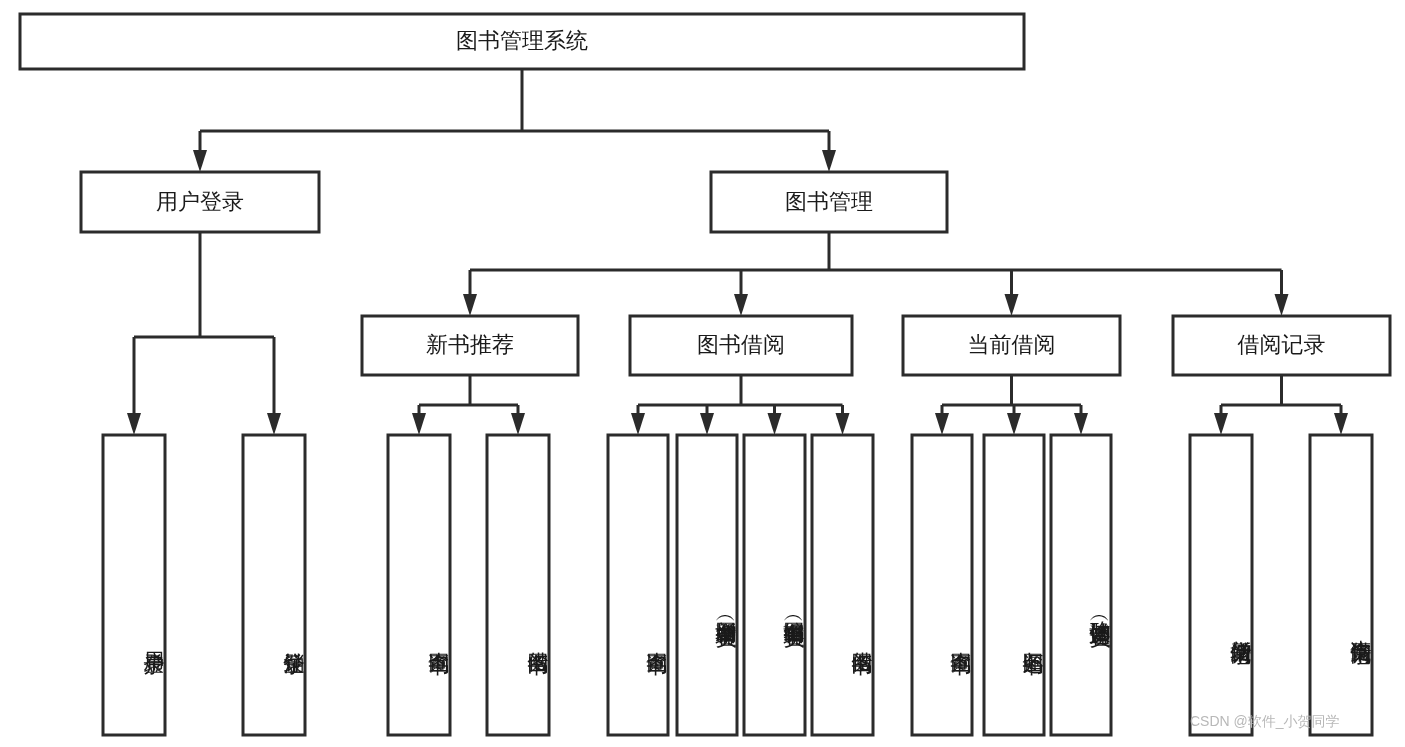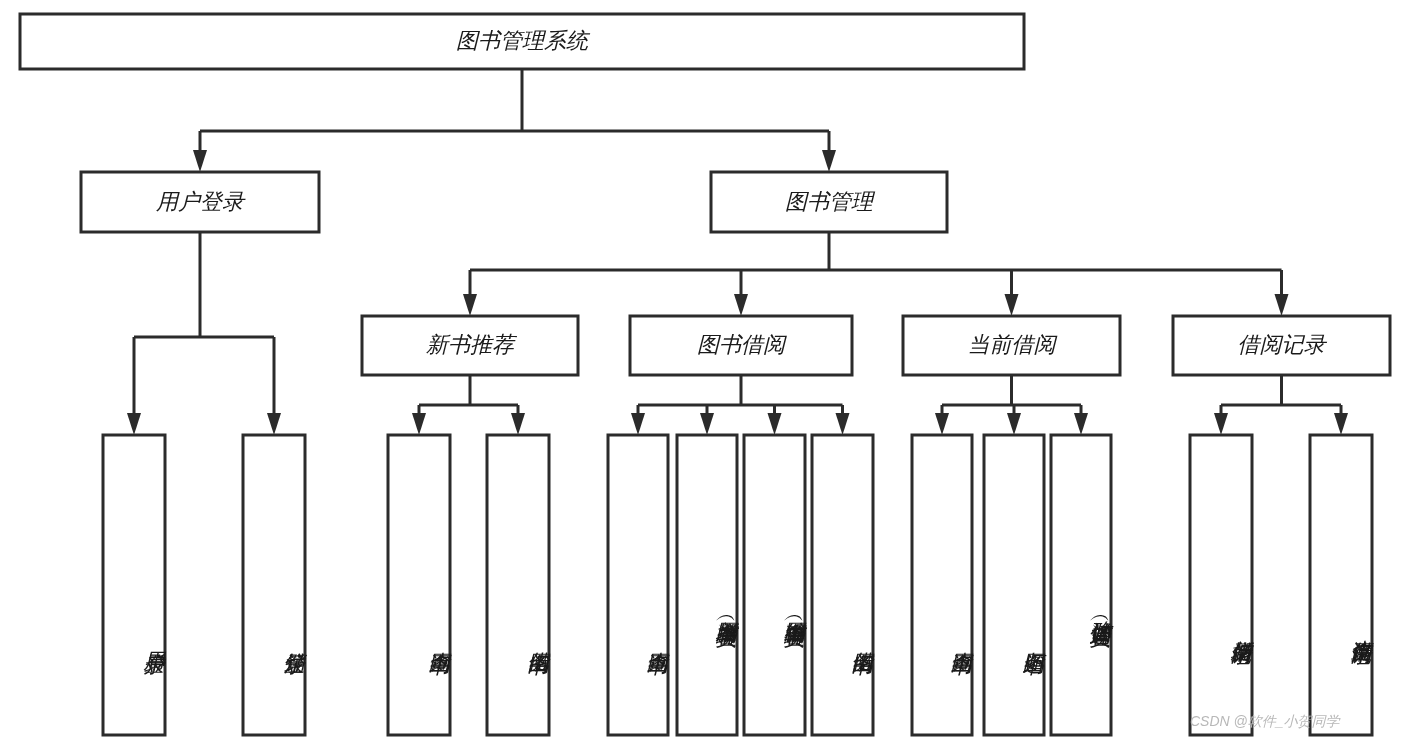--- a/index.html
+++ b/index.html
@@ -12,21 +12,20 @@
     width: 1405px;
     height: 747px;
     font-family: "Liberation Sans", "DejaVu Sans", sans-serif;
     overflow: hidden;
     position: relative;
   }
   #diagram-root {
     position: relative;
     width: 1405px;
     height: 747px;
-    font-style: italic;
   }
   svg#diagram-svg {
     position: absolute;
     top: 0;
     left: 0;
     width: 1405px;
     height: 747px;
     display: block;
   }
   .node-box {

